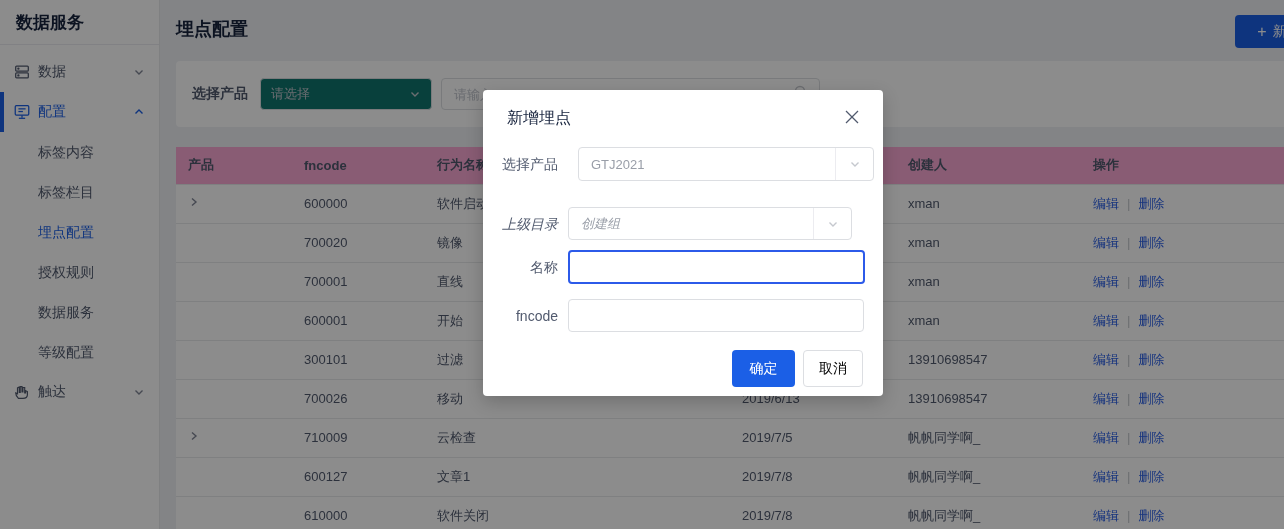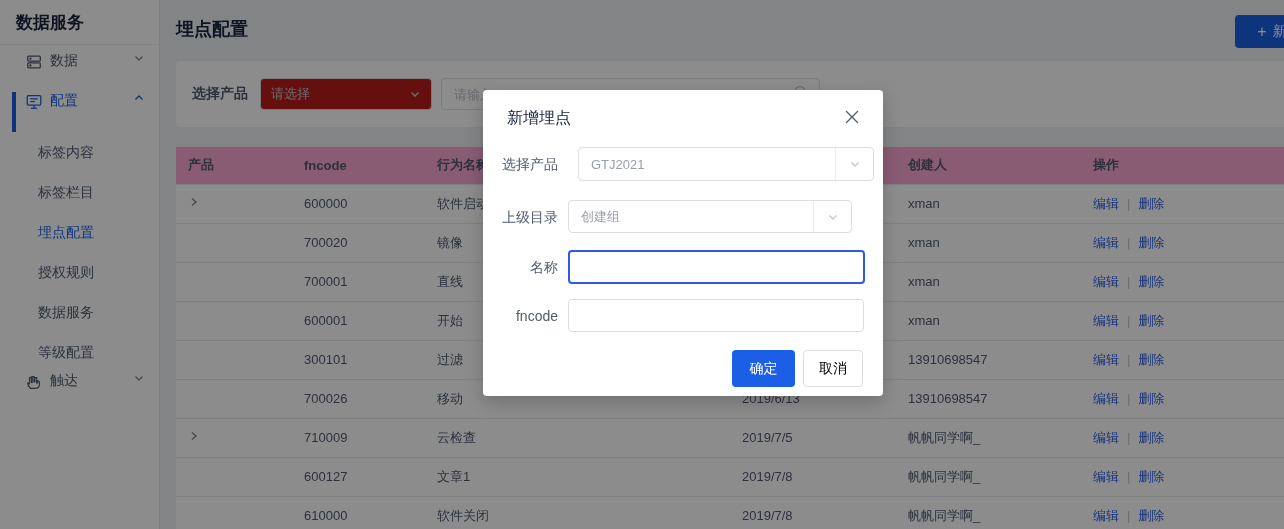--- a/index.html
+++ b/index.html
@@ -16,43 +16,43 @@
     width:1284px;height:529px;overflow:hidden;position:relative;
     background:#eef0f4;
     font-family:"Liberation Sans","DejaVu Sans",sans-serif;
   }
   
   .sidebar{position:absolute;left:0;top:0;bottom:0;width:160px;background:#fff;
     border-right:1px solid #e8eaec;z-index:1;}
   .sidebar-title{height:45px;line-height:45px;padding-left:16px;font-size:17px;
     font-weight:bold;color:var(--text-dark);border-bottom:1px solid #ececf0;}
   .menu{padding-top:7px;}
-  .menu-item{position:relative;height:40px;display:flex;align-items:flex-start;
-    padding:0 14px 0 12px;color:var(--text);font-size:14px;cursor:pointer;margin-left:12px;}
+  .menu-item{position:relative;height:40px;display:flex;align-items:center;
+    padding:0 14px 0 12px;color:var(--text);font-size:14px;cursor:pointer;}
   .menu-item .mi-icon{width:20px;height:20px;margin-right:6px;display:flex;
     align-items:center;justify-content:center;flex:0 0 auto;}
   .menu-item .chev{margin-left:auto;display:flex;align-items:center;}
   .menu-item.active{color:var(--primary);}
   .menu-item.active .bar{position:absolute;left:0;top:0;bottom:0;width:4px;background:var(--primary);}
   .sub-item{height:40px;line-height:40px;padding-left:38px;font-size:14px;
     color:var(--text);cursor:pointer;}
   .sub-item.active{color:var(--primary);}
   
   .page{position:absolute;left:160px;top:0;bottom:0;width:1146px;}
   .page-title{position:absolute;left:16px;top:17px;font-size:18px;font-weight:bold;
     color:var(--text-dark);}
   .add-btn{position:absolute;left:1075px;top:15px;height:33px;width:88px;
     background:var(--primary);color:#fff;font-size:14px;border:none;border-radius:4px;
     display:flex;align-items:center;justify-content:center;gap:6px;cursor:pointer;}
   .add-btn .plus{font-size:16px;line-height:1;}
   .filter-card{position:absolute;left:16px;top:61px;width:1130px;height:66px;
     background:#fff;border-radius:4px;display:flex;align-items:center;padding-left:16px;}
   .filter-label{font-size:14px;font-weight:bold;color:var(--text);margin-right:12px;}
   .product-select{width:172px;height:32px;border:1px solid var(--border);border-radius:4px;
-    background:#b91c1c;display:flex;align-items:center;padding:0 10px;color:#c0c4cc;
+    background:#0f766e;display:flex;align-items:center;padding:0 10px;color:#c0c4cc;
     font-size:13px;margin-right:9px;cursor:pointer;}
   .product-select .chev{margin-left:auto;display:flex;}
   .search-box{width:379px;height:32px;border:1px solid var(--border);border-radius:4px;
     display:flex;align-items:center;padding:0 10px;background:#fff;}
   .search-box input{border:none;outline:none;flex:1;font-size:13px;color:var(--text);
     font-family:inherit;background:transparent;}
   .search-box input::placeholder{color:#c0c4cc;}
   
   .table-card{position:absolute;left:16px;top:147px;width:1130px;height:400px;background:#fff;}
   table{width:100%;border-collapse:collapse;font-size:13px;color:var(--text);table-layout:fixed;}
@@ -74,21 +74,21 @@
   .f-label{position:absolute;right:325px;width:110px;text-align:right;font-size:14px;
     color:var(--text);line-height:34px;}
   .f-select{position:absolute;height:34px;border:1px solid var(--border);border-radius:4px;
     display:flex;align-items:center;color:#999ea8;font-size:13px;padding-left:12px;
     background:#fff;cursor:pointer;}
   .f-select .sel-chev{position:absolute;right:0;top:0;bottom:0;width:38px;
     border-left:1px solid #ececf0;display:flex;align-items:center;justify-content:center;}
   .f-input{position:absolute;font-size:13px;padding:0 12px;outline:none;
     font-family:inherit;color:var(--text);background:#fff;}
   .lab-1,.sel-1{top:57px;}  .sel-1{left:95px;width:296px;}
-  .lab-2,.sel-2{top:110px;} .sel-2{left:85px;width:284px;height:33px;}
+  .lab-2,.sel-2{top:117px;font-style:italic;} .sel-2{left:85px;width:284px;height:33px;}
   .lab-3{top:160px;} .inp-3{top:160px;left:85px;width:297px;height:34px;
     border:2px solid #2c5ae9;border-radius:4px;}
   .lab-4{top:209px;} .inp-4{top:209px;left:85px;width:296px;height:33px;
     border:1px solid var(--border);border-radius:4px;}
   .btn{position:absolute;top:260px;height:37px;border-radius:4px;font-size:14px;
     font-family:inherit;cursor:pointer;display:flex;align-items:center;justify-content:center;}
   .btn-ok{left:249px;width:63px;background:var(--primary);color:#fff;border:none;}
   .btn-cancel{left:320px;width:60px;background:#fff;color:#000000;border:1px solid var(--border);}
 </style>
 </head>

